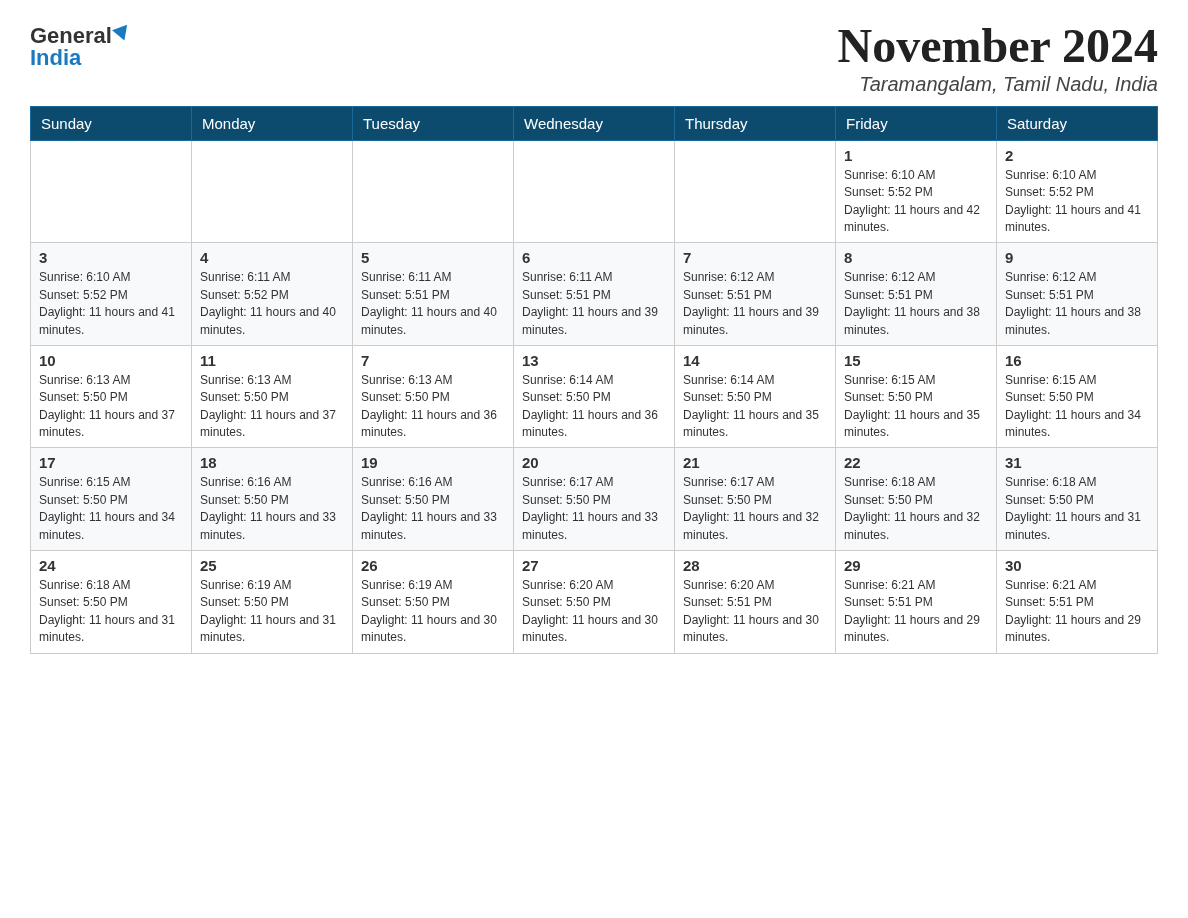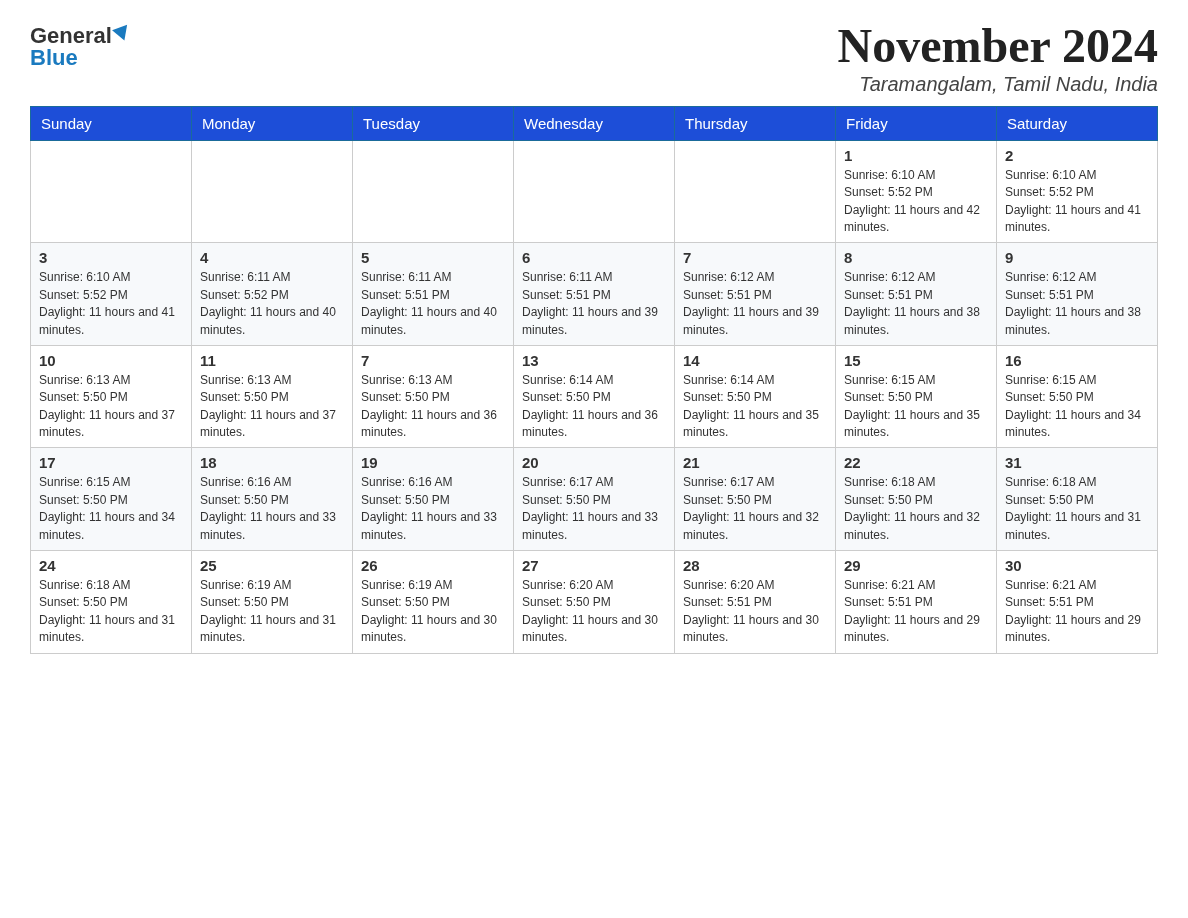--- a/index.html
+++ b/index.html
@@ -101,33 +101,33 @@
     .empty-cell {
       background: #fff;
     }
     tr:nth-child(even) td {
       background-color: #f7f9fb;
     }
     tr:nth-child(odd) td {
       background-color: #fff;
     }
     .calendar-table thead tr th {
-      background-color: #1d4ed8;
+      background-color: #0c4a6e;
     }
   </style>
 </head>
 <body>
 
 <div class="header-area">
   <div class="logo">
     <div style="display:flex;align-items:center;">
       <span class="logo-general">General</span>
       <span class="logo-triangle"></span>
     </div>
-    <span class="logo-blue">Blue</span>
+    <span class="logo-blue">India</span>
   </div>
   <div class="title-area">
     <div class="month-title">November 2024</div>
     <div class="location-title">Taramangalam, Tamil Nadu, India</div>
   </div>
 </div>
 
 <table class="calendar-table">
   <thead>
     <tr>

